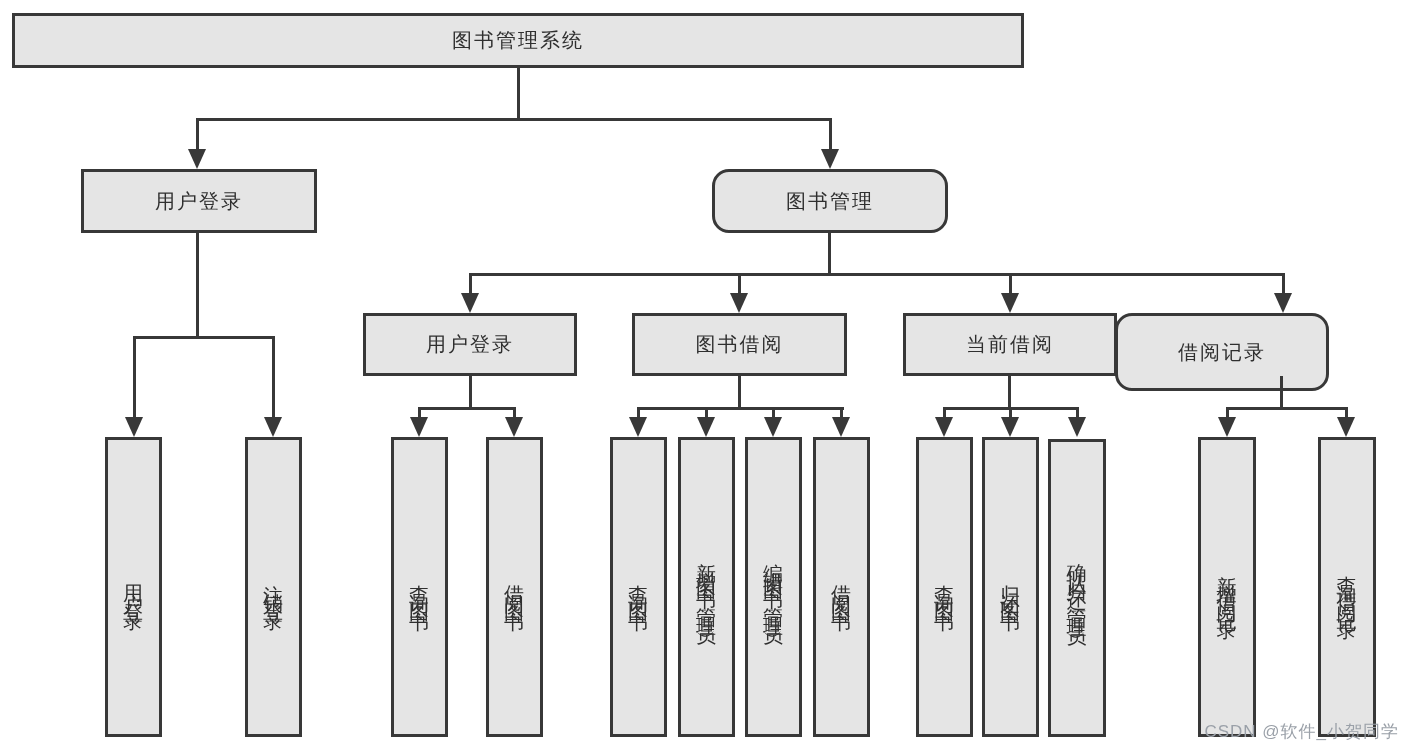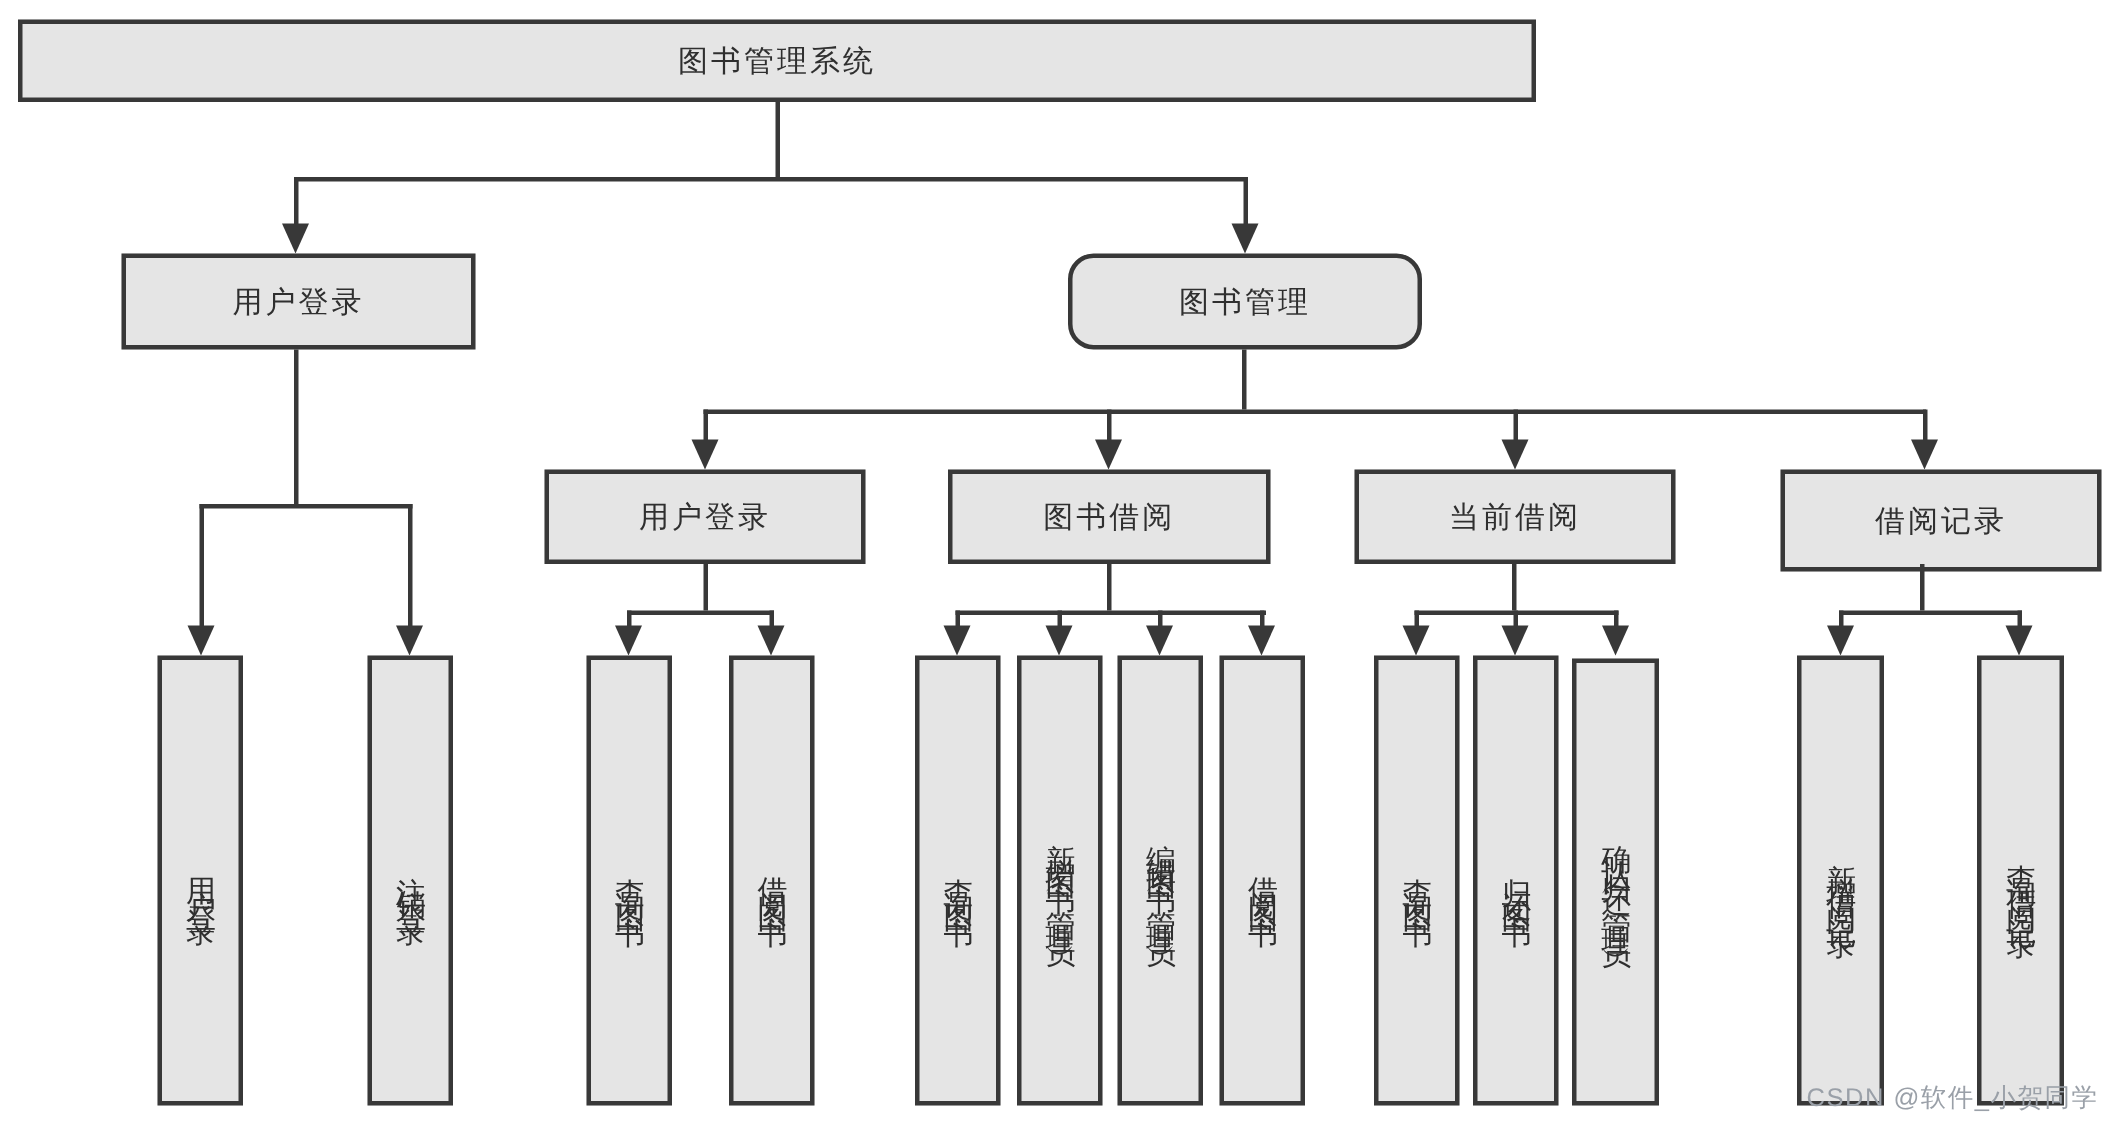--- a/index.html
+++ b/index.html
@@ -72,21 +72,21 @@
 
   <div class="box" style="left:363px;top:313px;width:214px;height:63px;">
     <span>用户登录</span>
   </div>
   <div class="box" style="left:903px;top:313px;width:214px;height:63px;">
     <span>当前借阅</span>
   </div>
   <div class="box" style="left:632px;top:313px;width:215px;height:63px;">
     <span>图书借阅</span>
   </div>
-  <div class="box" style="left:1187px;top:313px;width:214px;height:68px;">
+  <div class="box" style="left:1115px;top:313px;width:214px;height:78px;border-radius:17px;">
     <span>借阅记录</span>
   </div>
 
   <div class="vl" style="left:469px;top:376px;height:31px;"></div>
   <div class="hl" style="left:418px;top:407px;width:98px;"></div>
   <div class="vl" style="left:418px;top:407px;height:14px;"></div>
   <div class="arr" style="left:410px;top:417px;"></div>
   <div class="vl" style="left:513px;top:407px;height:14px;"></div>
   <div class="arr" style="left:505px;top:417px;"></div>
 

